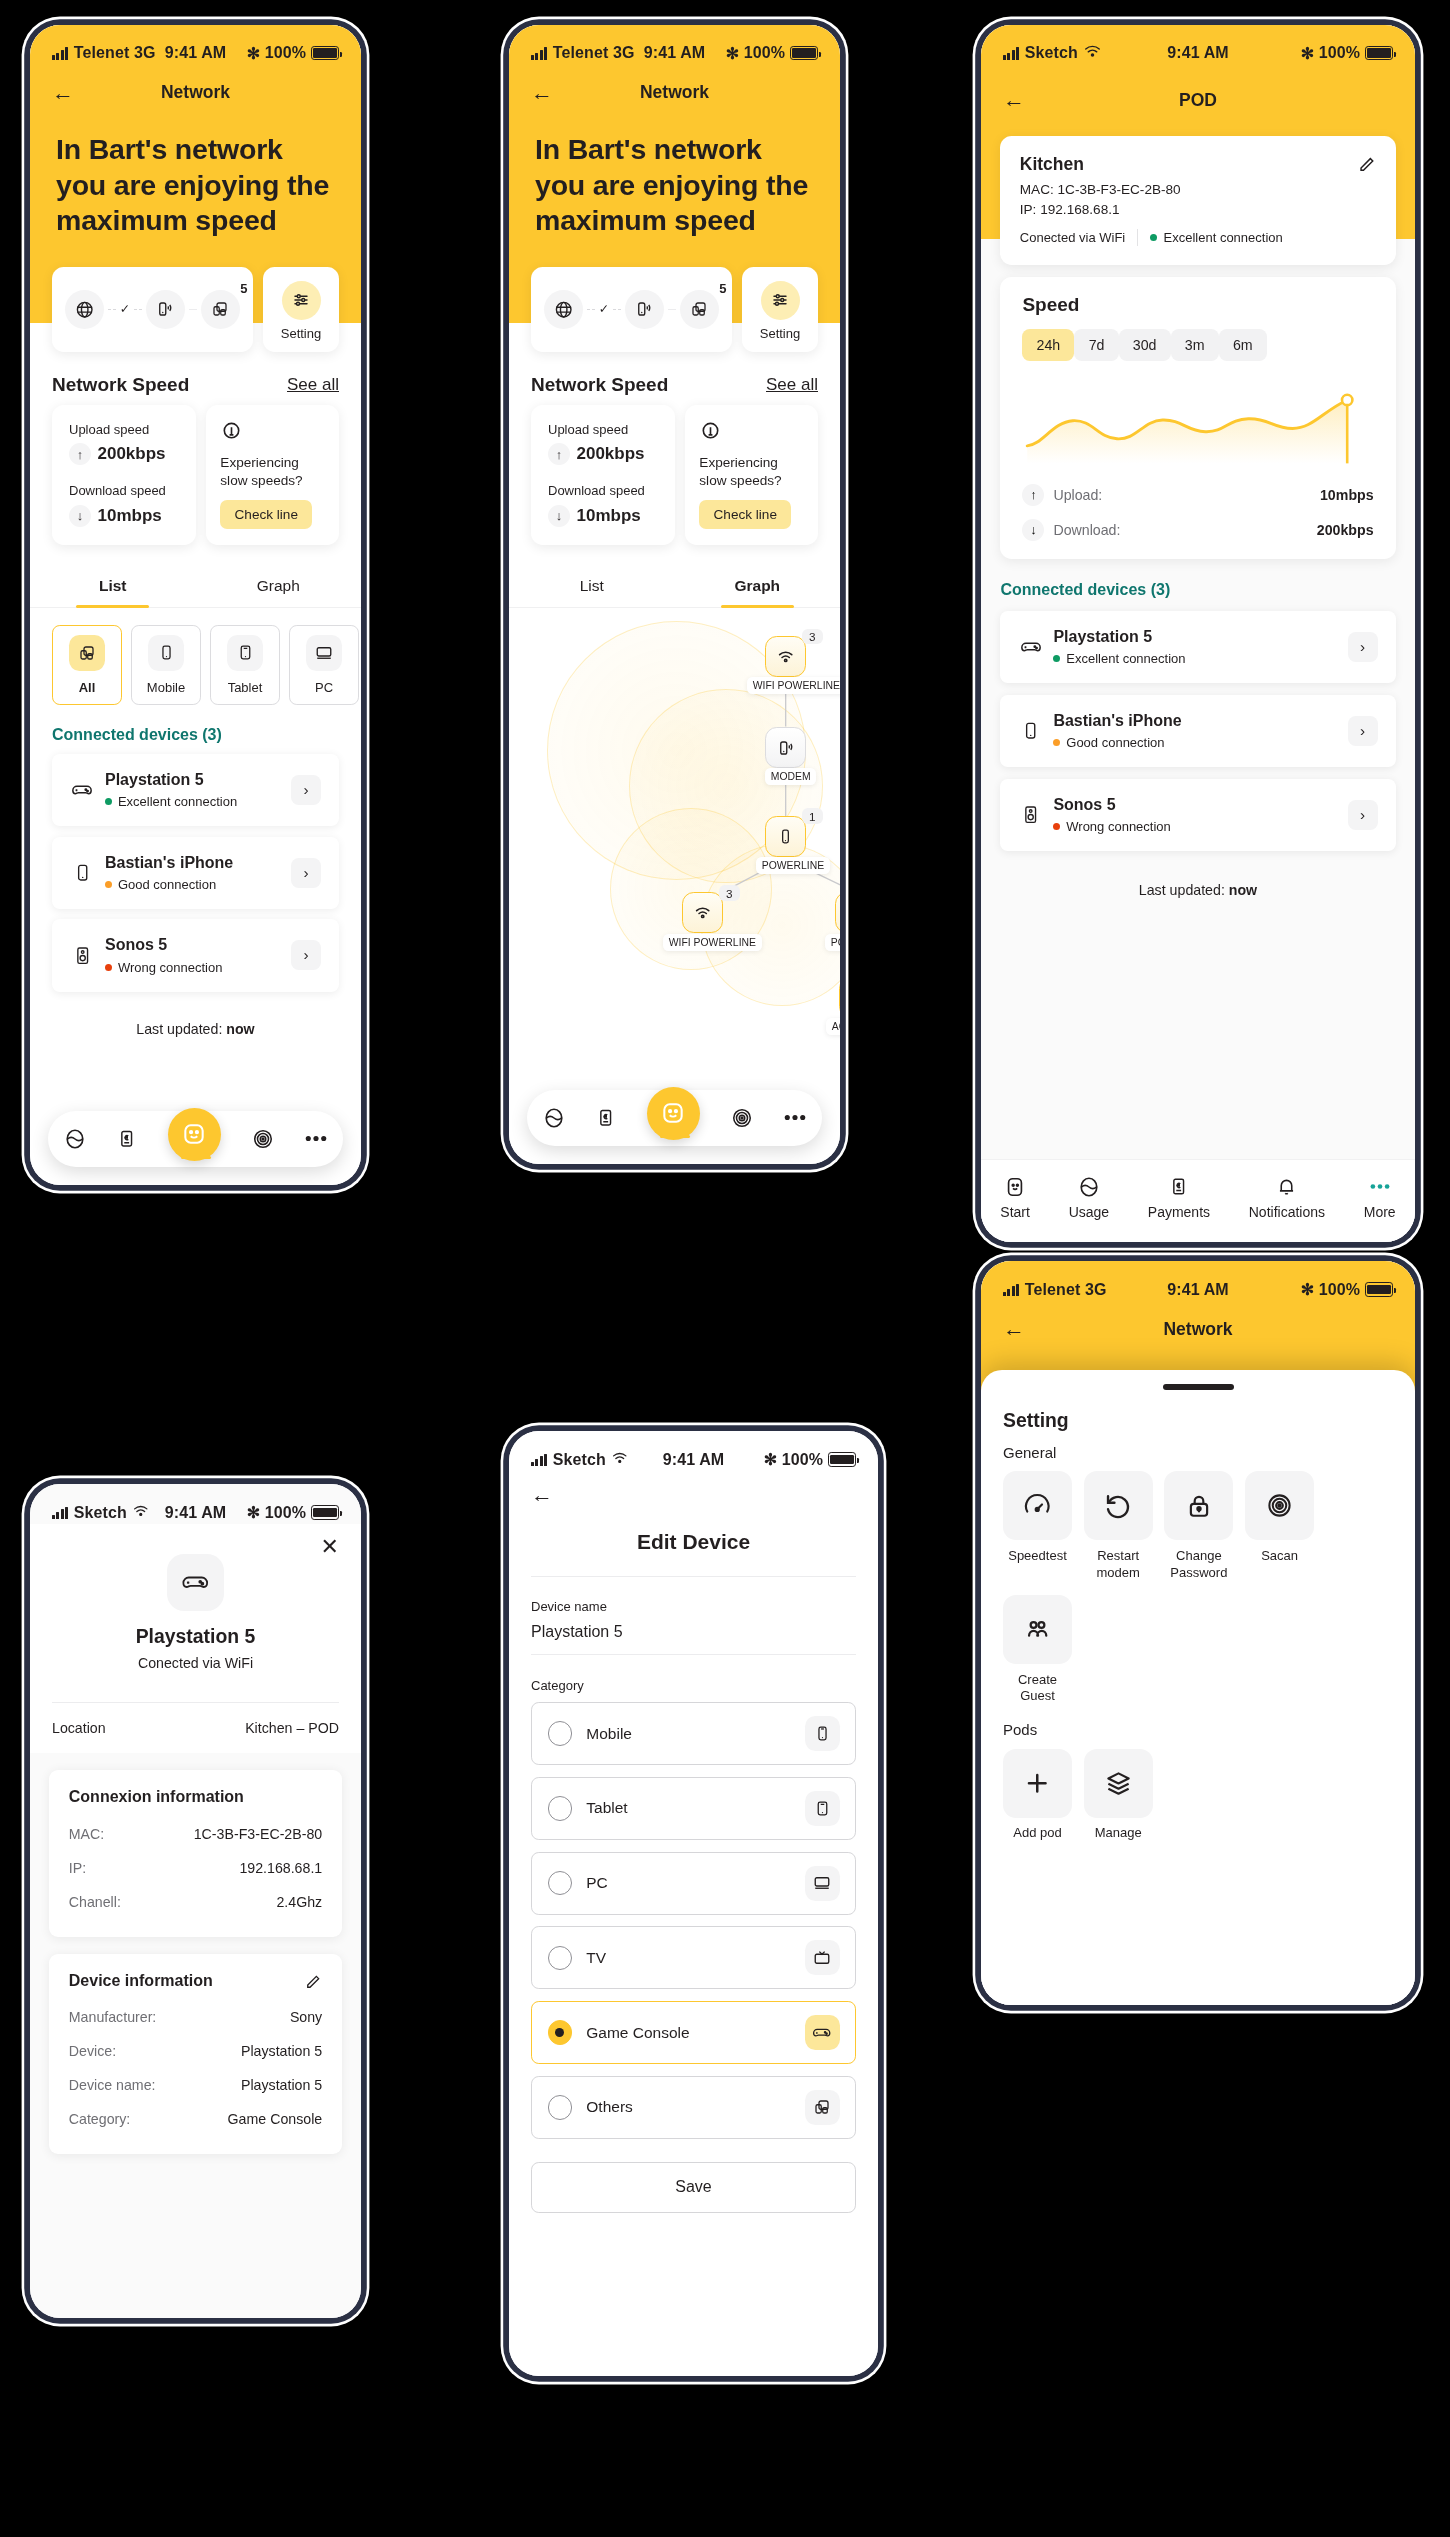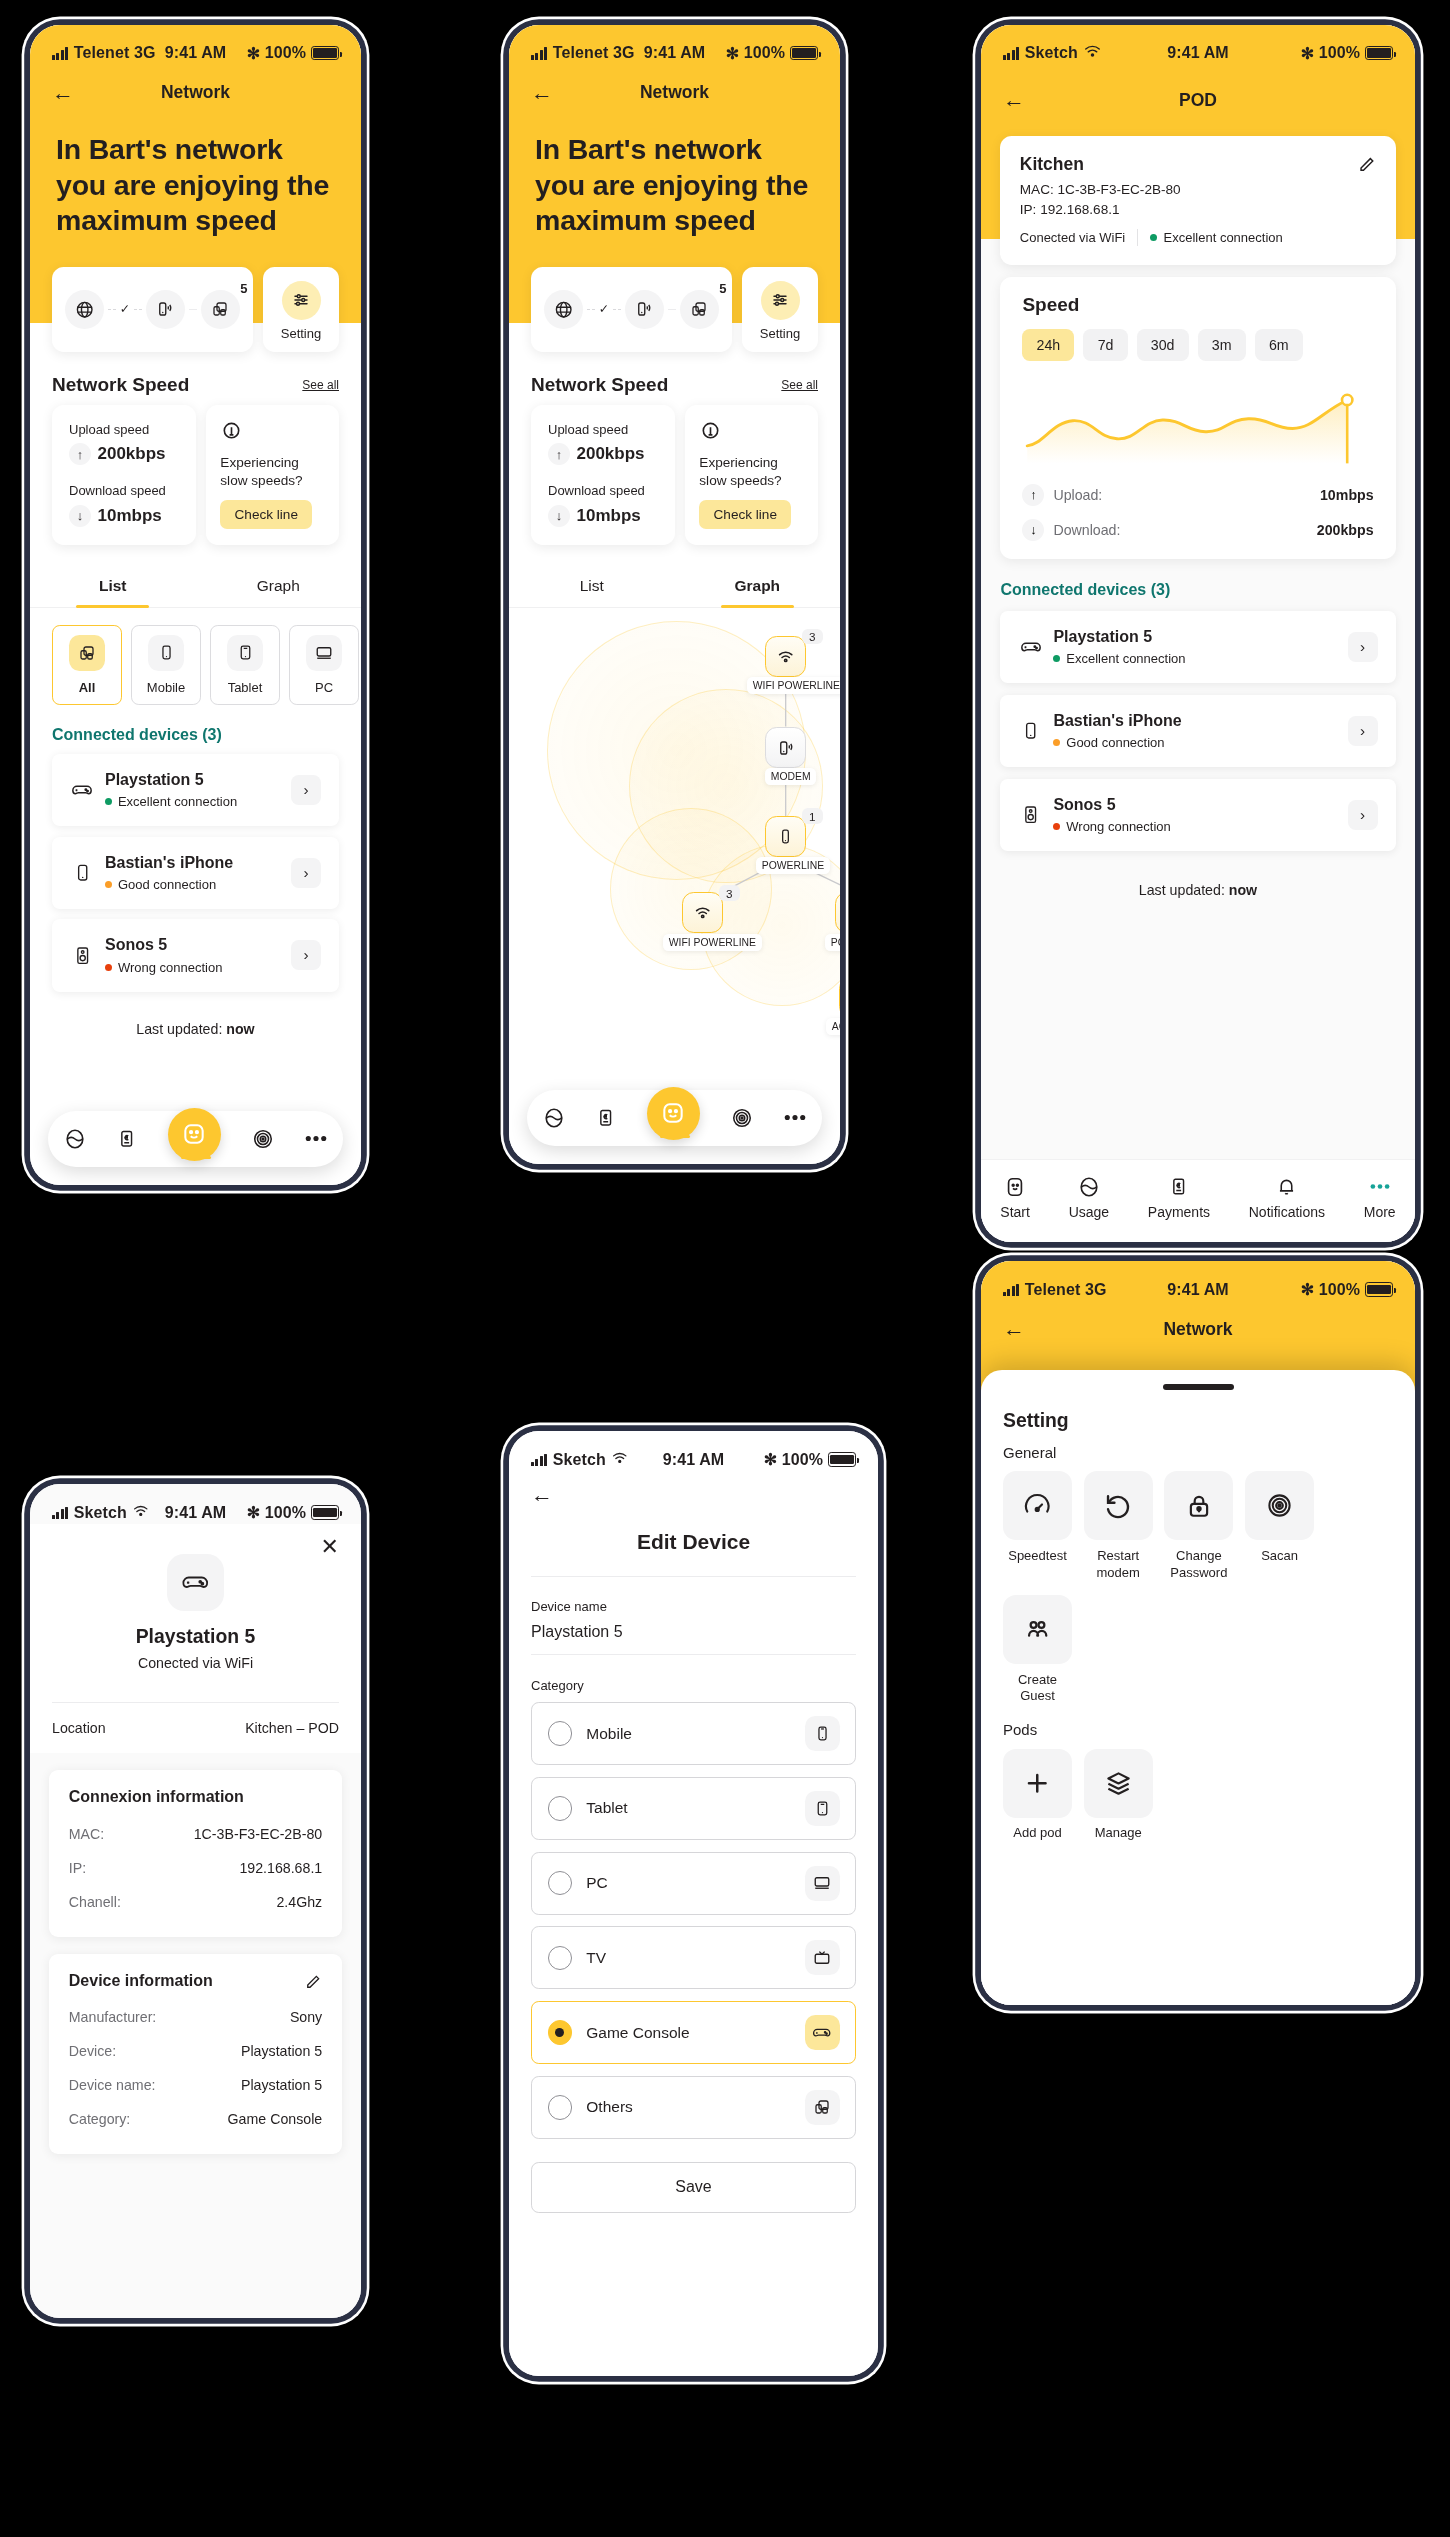--- a/index.html
+++ b/index.html
@@ -60,21 +60,21 @@
     display:flex; align-items:center; justify-content:center; position: relative; }
   .circ.tint { background:#FDEEB4; }
   .badge-num { position:absolute; top:-9px; right:-7.8px; font-size: 13px; font-weight:600; color:#231f20; }
   .dash { flex:1; height:0.6px; border-top: 1.3px dashed #d9d9dc; max-width:27px; }
   .line-solid { flex:1; height:1.3px; background:#ececee; max-width:35px; }
   .chk { font-size: 12.3px; color:#231f20; }
   .setting-label { font-size: 13px; color:#231f20; }
 
   .sec-head { display:flex; align-items:center; justify-content:space-between; padding: 22px 22px 9px; }
   .sec-title { font-size: 19px; font-weight:700; color:#231f20; }
-  .see-all { font-size: 12px; color:#231f20; text-decoration: underline; cursor:pointer; }
+  .see-all { font-size: 17px; color:#231f20; text-decoration: underline; cursor:pointer; }
 
   .speed-row { display:flex; gap: 10.4px; padding: 0 22px; }
   .speed-card { flex: 1.05; padding: 17px 17px; }
   .slow-card { flex: 1; padding: 15.5px 14.2px; }
   .sp-label { font-size: 13px; color:#231f20; margin-bottom: 6.5px; }
   .sp-val { display:flex; align-items:center; gap: 6.5px; font-size: 17px; font-weight:700; color:#231f20; }
   .sp-ico { width: 22px; height: 22px; border-radius:50%; background:#f4f4f5;
     display:flex; align-items:center; justify-content:center; font-size: 13px; }
   .sp-gap { height: 18px; }
   .slow-txt { font-size: 13.6px; color:#231f20; line-height:1.3; margin: 9px 0 10.4px; }
@@ -131,21 +131,21 @@
   .tb2 span { font-size: 14px; color:#231f20; }
 
   
   .pod-card { margin: 0 19.4px; padding: 18px 19.4px 19.4px; position:relative; z-index:3; }
   .pod-name { font-size: 17.5px; font-weight:700; color:#231f20; margin-bottom: 7.8px; }
   .pod-meta { font-size: 13.6px; color:#231f20; margin-bottom: 4.5px; }
   .pod-conn { display:flex; align-items:center; gap: 11.7px; margin-top: 11.7px; font-size:13px; color:#231f20; }
   .pod-conn .vr { width:1.3px; height: 17px; background:#e3e3e5; }
   .pencil { position:absolute; right:19.4px; top:19.4px; cursor:pointer; }
 
-  .chips { display:flex; gap: 9px; padding: 0 22px; }
+  .chips { display:flex; gap: 0; padding: 0 22px; }
   .chip { padding: 8.4px 14.2px; border-radius: 7.8px; background:#f2f2f3; font-size: 14.2px; color:#231f20; cursor:pointer; }
   .chip.on { background:#FCE79A; }
 
   .chart-wrap { padding: 17px 22px 0; }
   .sp-line { display:flex; align-items:center; gap: 9px; padding: 6.5px 22px; font-size: 14.2px; }
   .sp-line .lab { color:#6f6f74; flex:1; }
   .sp-line .val { font-weight:700; color:#231f20; }
 
   
   .close-x { position:absolute; right: 22px; top: 50px; font-size: 22px; color:#231f20; cursor:pointer; }

